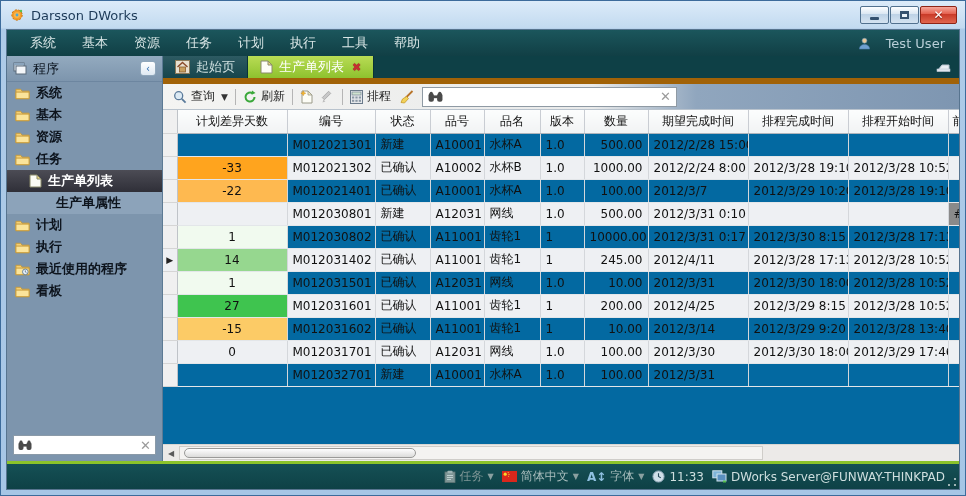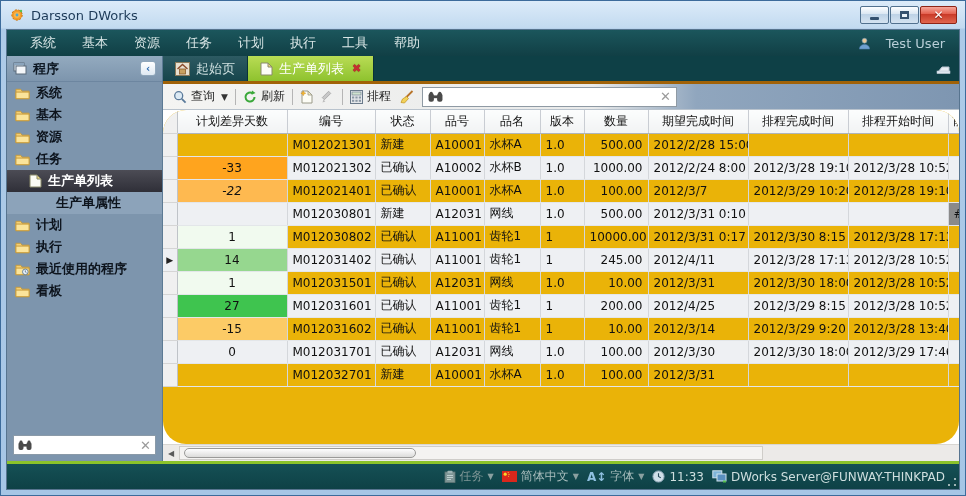--- a/index.html
+++ b/index.html
@@ -26,50 +26,50 @@
   .menubar{ height:26px; background:linear-gradient(180deg,#1b565c,#113f45); display:flex; align-items:center; padding:0 10px; flex:none; }
   .menu-item{ color:#d9e6e6; font-size:13px; padding:4px 13px; cursor:pointer; }
   .menu-user{ margin-left:auto; display:flex; align-items:center; gap:15px; color:#b9cfd8; font-size:13px; padding-right:4px; }
 
   
   .content{ flex:1; display:flex; min-height:0; }
 
   
   .sidebar{ width:156px; flex:none; background:#7d95ad; display:flex; flex-direction:column; border-right:1px solid #5c7astronauta; border-right:1px solid #5c7a94; }
   .side-header{ height:26px; display:flex; align-items:center; gap:6px; padding:0 6px;
-    background:linear-gradient(180deg,#93aabf,#7d95ad); border-bottom:1px solid #6d86a0; font-size:13px; font-weight:bold; color:#0e1823; }
+    background:linear-gradient(180deg,#93aabf,#7d95ad); border-bottom:1px solid #6d86a0; font-size:13px; font-weight:normal; color:#0e1823; }
   .collapse-btn{ margin-left:auto; width:16px; height:15px; background:linear-gradient(#ffffff,#dfe9f2); border:1px solid #8fa6ba; border-radius:3px; color:#2a6ab0; font-size:10px; line-height:13px; text-align:center; cursor:pointer; }
   .side-item{ height:22px; display:flex; align-items:center; gap:6px; padding:0 8px; font-size:13px; font-weight:bold; color:#0d141d; cursor:pointer; }
   .side-item.selected{ background:linear-gradient(180deg,#4c4c55,#2f2f38); color:#fff; }
   .side-item.sub{ padding-left:49px; background:#8ca3ba; }
   .side-search{ margin:6px; margin-top:auto; height:20px; background:#fff; border:1px solid #8a9aa8; display:flex; align-items:center; padding:0 4px; gap:4px; }
   .side-search input{ flex:1; border:none; outline:none; font-size:12px; min-width:0; background:transparent; }
   .clear-x{ color:#9a9a9a; font-weight:bold; font-size:13px; cursor:pointer; line-height:1; }
 
   
   .main{ flex:1; display:flex; flex-direction:column; min-width:0; background:#fff; }
 
   
-  .tabbar{ height:28px; flex:none; background:#0e4046; display:flex; align-items:stretch; border-bottom:3px solid #a16207; }
+  .tabbar{ height:28px; flex:none; background:#0e4046; display:flex; align-items:stretch; border-bottom:6px solid #a16207; }
   .tab{ display:flex; align-items:center; gap:6px; padding:0 12px; font-size:13px; color:#cfe0e0; cursor:pointer; background:linear-gradient(180deg,#2d5a62,#16454c); border-right:1px solid #0a3238; }
   .tab.active{ background:linear-gradient(180deg,#b9dc55,#8ec22e); color:#fff; }
   .tab-close{ color:#c53030; font-weight:bold; font-size:11px; margin-left:2px; cursor:pointer; text-shadow:0 0 1px #7d1d1d; }
   .tablist-btn{ margin-left:auto; align-self:center; margin-right:8px; cursor:pointer; }
 
   
   .toolbar{ height:26px; flex:none; display:flex; align-items:center; padding:0 6px;
     background:linear-gradient(90deg,#f4f4f2 0%,#e9eaea 54%,#90a6be 67%,#7e96b1 100%); border-bottom:1px solid #b9c3cd; }
   .tbtn{ display:flex; align-items:center; gap:4px; font-size:12px; color:#1c1c1c; padding:2px 4px; border-radius:2px; cursor:pointer; }
   .tbtn .caret{ font-size:9px; color:#333; margin-left:2px; }
   .tsep{ width:1px; height:16px; background:#b5b5b5; margin:0 3px; }
   .tool-search{ width:255px; height:20px; background:#fff; border:1px solid #8f9aa4; display:flex; align-items:center; gap:4px; padding:0 5px; margin-left:4px; }
   .tool-search input{ flex:1; border:none; outline:none; font-size:12px; min-width:0; background:transparent; }
 
   
-  .gridwrap{ flex:1; min-height:0; overflow:hidden; background:#eab308; position:relative;border-radius:23px; }
+  .gridwrap{ flex:1; min-height:0; overflow:hidden; background:#0369a1; position:relative; }
   table.grid{ border-collapse:collapse; table-layout:fixed; width:805px; font-size:12px; }
   .grid th{ height:23px; font-weight:normal; color:#111; background:linear-gradient(180deg,#fcfdfd,#f1f3f4);
     border-right:1px solid #c9cdd3; border-bottom:1px solid #aeb4bb; padding:0 4px; white-space:nowrap; overflow:hidden; }
   .grid td{ height:23px; border-right:1px solid #d4d7db; border-bottom:1px solid #e3e6e9; padding:0 5px; white-space:nowrap; overflow:hidden; color:#111; }
   .grid tr.alt td{ background:#eef0f3; }
   .grid td.rowhead, .grid th.rowhead{ background:#f0f0f0; border-right:1px solid #bfc3c8; border-bottom:1px solid #d5d5d5; padding:0; text-align:center; font-size:9px; color:#222; }
   .grid td.c-diff{ text-align:center; }
   .grid td.c-qty{ text-align:right; }
 
   
@@ -387,21 +387,21 @@
                   <td class="c-itemname">水杯B</td>
                   <td class="c-ver">1.0</td>
                   <td class="c-qty">1000.00</td>
                   <td class="c-exp">2012/2/24 8:00</td>
                   <td class="c-sfin">2012/3/28 19:10</td>
                   <td class="c-sstart">2012/3/28 10:52</td>
                   <td class="c-tail"></td>
                 </tr>
                 <tr>
                   <td class="rowhead"></td>
-                  <td class="c-diff" style="background: rgb(254, 185, 80); font-style: italic;">-22</td>
+                  <td class="c-diff" style="background: rgb(254, 185, 80);">-22</td>
                   <td class="c-code">M012021401</td>
                   <td class="c-status">已确认</td>
                   <td class="c-itemno">A10001</td>
                   <td class="c-itemname">水杯A</td>
                   <td class="c-ver">1.0</td>
                   <td class="c-qty">100.00</td>
                   <td class="c-exp">2012/3/7</td>
                   <td class="c-sfin">2012/3/29 10:20</td>
                   <td class="c-sstart">2012/3/28 19:10</td>
                   <td class="c-tail"></td>

